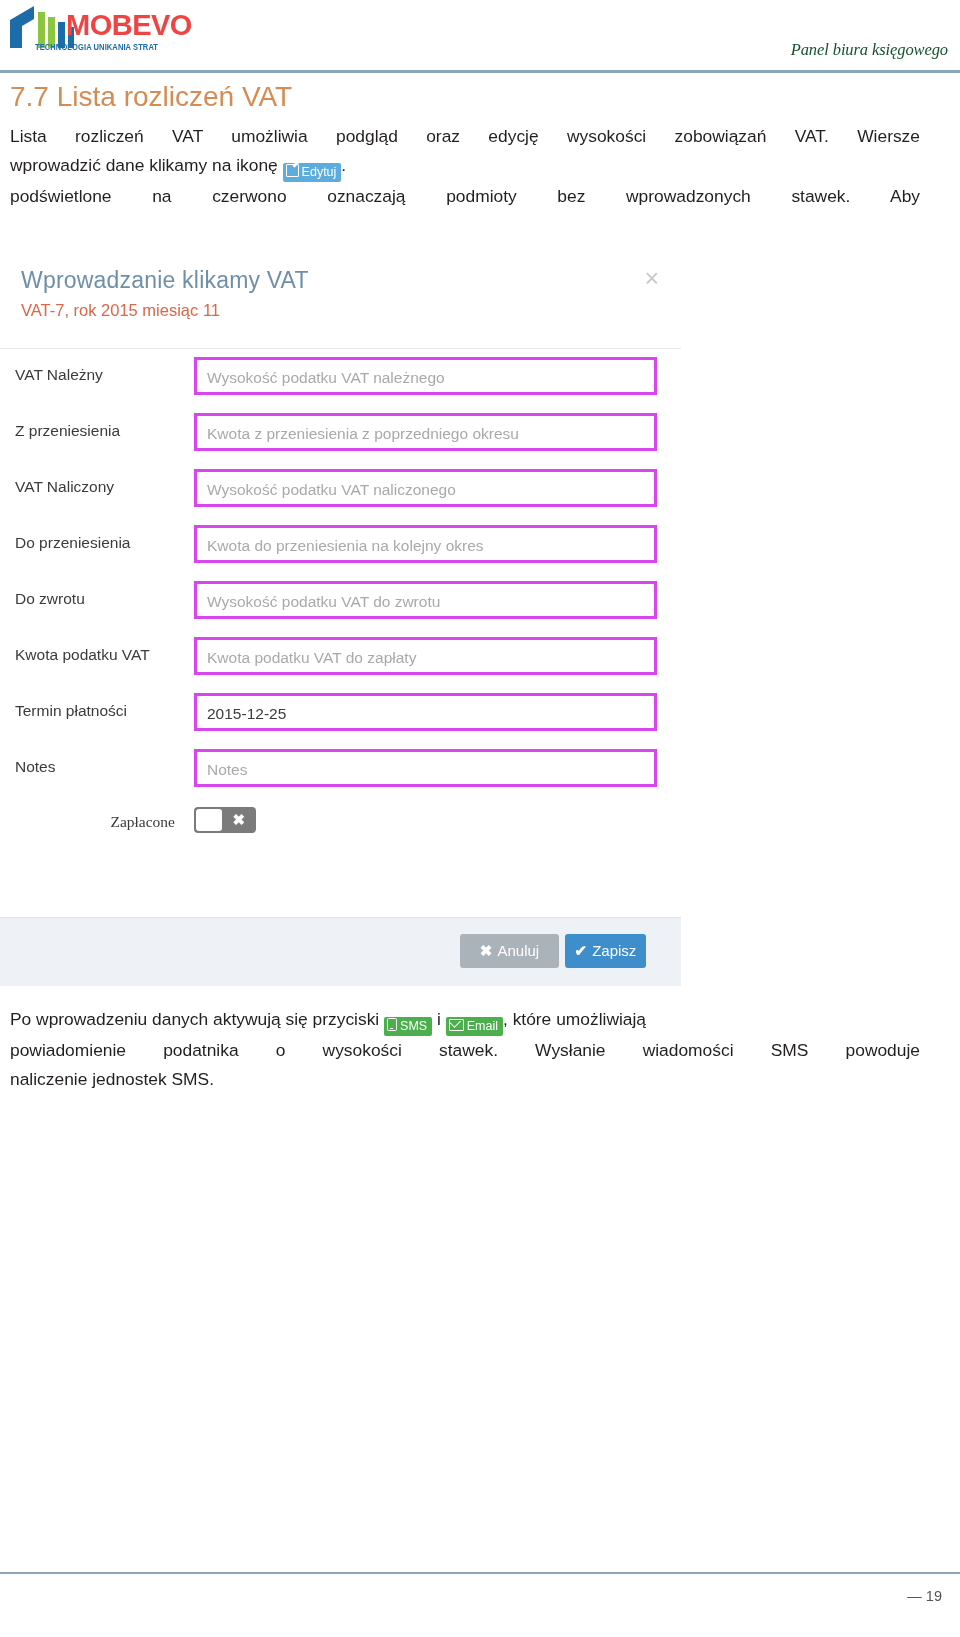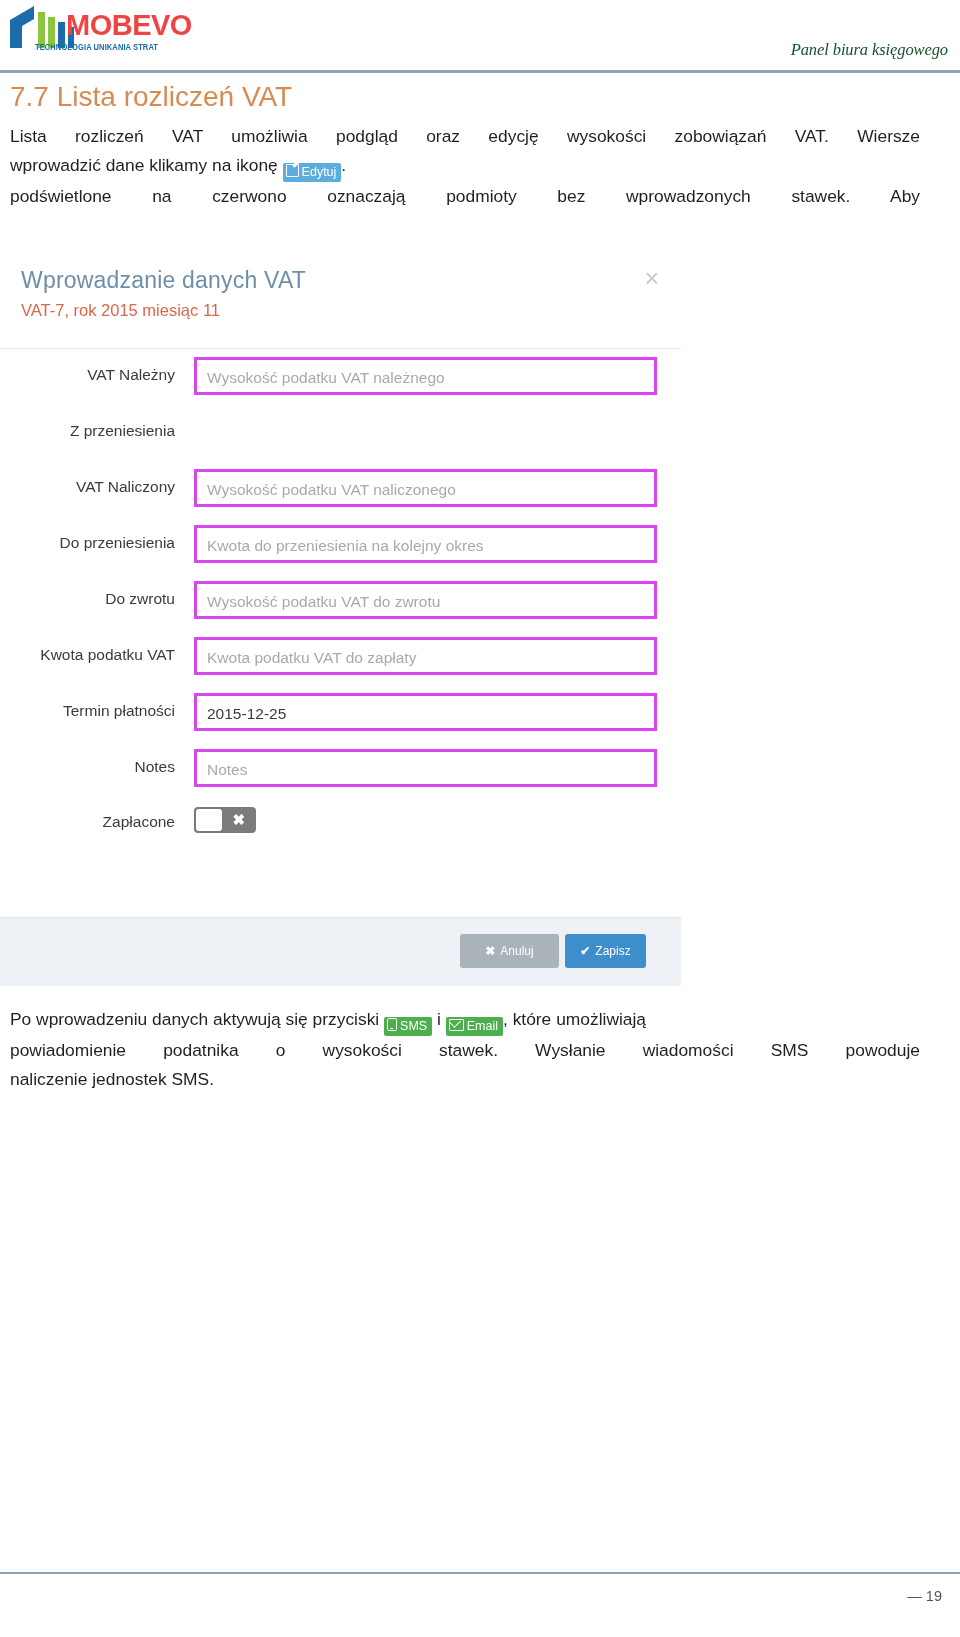--- a/index.html
+++ b/index.html
@@ -215,24 +215,24 @@
     position: absolute;
     left: 0;
     width: 681px;
     height: 38px;
   }
   .flabel {
     position: absolute;
     left: 0;
     top: 9px;
     width: 175px;
-    text-align: right;
     font-size: 15.5px;
     color: #3b3b3b;
     font-family: "Liberation Sans", sans-serif;
+    padding-left: 15px;
   }
   .finput {
     position: absolute;
     left: 194px;
     top: 0;
     width: 463px;
     height: 38px;
     box-sizing: border-box;
     border: 3px solid #d946ef;
     background: #fff;
@@ -252,21 +252,21 @@
     width: 681px;
     height: 30px;
   }
   .toggle-label {
     position: absolute;
     left: 0; top: 6px;
     width: 175px;
     text-align: right;
     font-size: 15.5px;
     color: #3b3b3b;
-    font-family: Liberation Sans, sans-serif;
+    font-family: Liberation Serif, serif;
   }
   .toggle {
     position: absolute;
     left: 194px; top: 0;
     width: 62px; height: 26px;
     background: #7b7b7b;
     border-radius: 4px;
   }
   .toggle .knob {
     position: absolute;
@@ -293,21 +293,21 @@
     background: #eef1f5;
     border-top: 1px solid #e1e5ea;
   }
   .fbtn {
     position: absolute;
     top: 16px;
     height: 34px;
     line-height: 34px;
     border-radius: 3px;
     color: #fff;
-    font-size: 12px;
+    font-size: 15px;
     text-align: center;
     font-family: "Liberation Sans", sans-serif;
     white-space: nowrap;
   }
   .fbtn-cancel {
     left: 460px;
     width: 99px;
     background: #aab2ba;
   }
   .fbtn-save {
@@ -371,34 +371,35 @@
 
 <div class="para-top">
   <span class="ln j">Lista rozliczeń VAT umożliwia podgląd oraz edycję wysokości zobowiązań VAT. Wiersze</span>
   <span class="ln"><span>wprowadzić dane klikamy na ikonę </span><span class="inline-btn btn-edytuj"><span class="gi ic-edit"></span><span>Edytuj</span></span><span>.</span></span>
   <span class="ln j">podświetlone  na  czerwono  oznaczają  podmioty  bez  wprowadzonych  stawek.  Aby</span>
 </div>
 
 <div class="shot">
 
   <div class="modal-head">
-    <div class="modal-title">Wprowadzanie danych VAT</div>
+    <div class="modal-title">Wprowadzanie klikamy VAT</div>
     <div class="modal-sub">VAT-7, rok 2015 miesiąc 11</div>
     <div class="modal-close">×</div>
   </div>
 
   <div class="form-area">
 
     <div class="frow" style="top:8px;">
       <div class="flabel">VAT Należny</div>
       <div class="finput ph">Wysokość podatku VAT należnego</div>
     </div>
 
     <div class="frow" style="top:64px;">
       <div class="flabel">Z przeniesienia</div>
+      <div class="finput ph">Kwota z przeniesienia z poprzedniego okresu</div>
     </div>
 
     <div class="frow" style="top:120px;">
       <div class="flabel">VAT Naliczony</div>
       <div class="finput ph">Wysokość podatku VAT naliczonego</div>
     </div>
 
     <div class="frow" style="top:176px;">
       <div class="flabel">Do przeniesienia</div>
       <div class="finput ph">Kwota do przeniesienia na kolejny okres</div>

